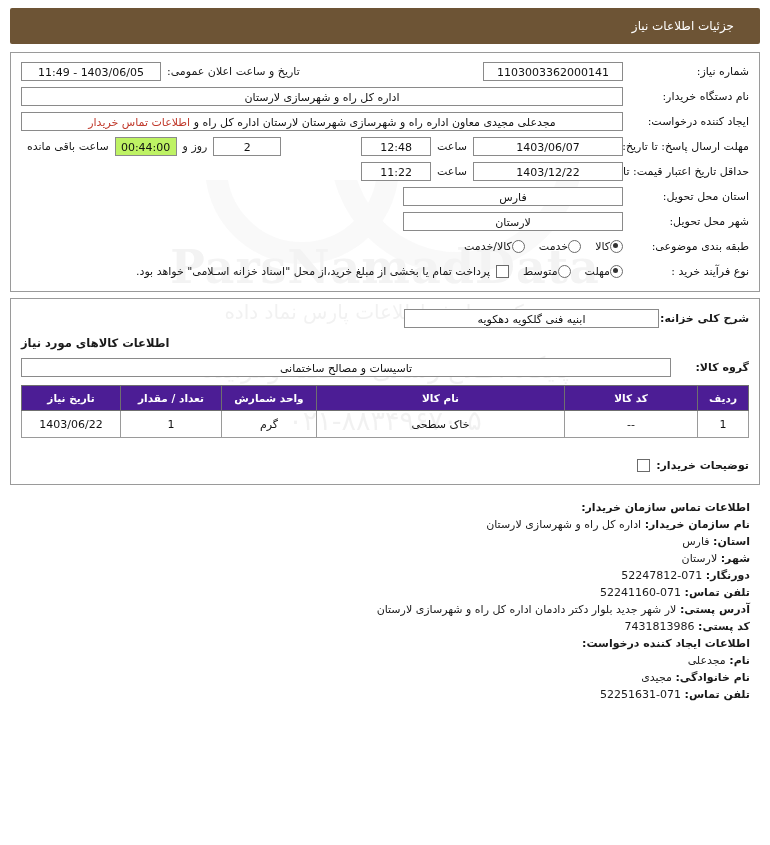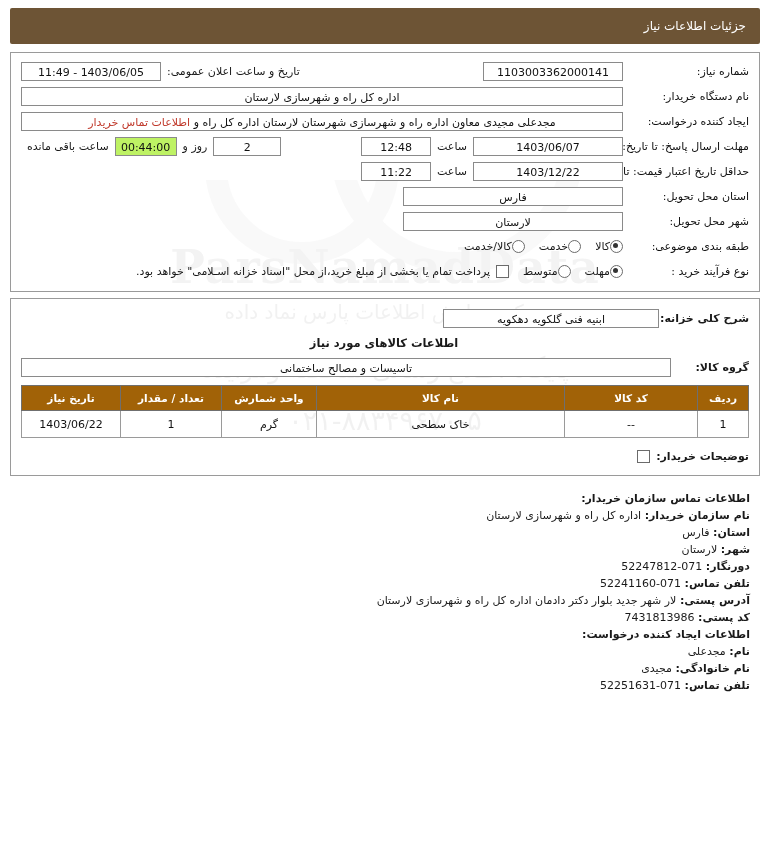--- a/index.html
+++ b/index.html
@@ -88,21 +88,21 @@
   
   .titlebar {
     position: relative;
     z-index: 2;
     height: 36px;
     background: #6d5435;
     border-radius: 2px;
     display: flex;
     align-items: center;
     justify-content: flex-start;
-    padding: 0 14px;
+    padding: 0 26px;
     color: #ffffff;
     font-size: 12px;
   }
 
   
   .panel {
     position: relative;
     z-index: 2;
     border: 1px solid #9a9a9a;
     margin-top: 8px;
@@ -213,51 +213,51 @@
     align-items: center;
     margin-bottom: 8px;
   }
   .bold {
     font-weight: bold;
   }
   .section-title {
     font-weight: bold;
     font-size: 11.5px;
     margin: 8px 2px 8px 0;
-    text-align: center;
+    text-align: left;
   }
 
   table.items {
     width: 100%;
     border-collapse: collapse;
     margin-top: 4px;
     font-size: 11px;
   }
   table.items th {
-    background: #a16207;
+    background: #4c1d95;
     color: #ffffff;
     border: 1px solid #6f6f6f;
     height: 22px;
     font-weight: bold;
     font-size: 10.5px;
   }
   table.items td {
     border: 1px solid #9a9a9a;
     height: 24px;
     text-align: center;
     background: transparent;
     color: #111;
   }
   .td-name { text-align: center; }
 
   .desc-row {
     display: flex;
     align-items: center;
     gap: 6px;
-    margin-top: 12px;
+    margin-top: 21px;
     font-size: 11px;
     font-weight: bold;
   }
 
   
   .contact {
     position: relative;
     z-index: 2;
     margin: 14px 10px 0 0;
     text-align: right;
@@ -376,21 +376,21 @@
       <span class="chk"></span>
       <span class="note" style="padding-right:6px">پرداخت تمام یا بخشی از مبلغ خرید،از محل "اسناد خزانه اسـلامی" خواهد بود.</span>
     </div>
 
   </div>
 
   <div class="panel2">
 
     <div class="secline">
       <div class="bold" style="width:90px;flex:0 0 90px;text-align:right">شرح کلی خزانه:</div>
-      <div class="box" style="width:216px;margin-right:auto">ابنیه فنی گلکویه دهکویه</div>
+      <div class="box" style="width:255px;margin-right:auto">ابنیه فنی گلکویه دهکویه</div>
       <div style="flex:1 1 auto"></div>
     </div>
 
     <div class="section-title">اطلاعات کالاهای مورد نیاز</div>
 
     <div class="secline">
       <div class="bold" style="width:78px;flex:0 0 78px;text-align:right">گروه کالا:</div>
       <div class="box grow">تاسیسات و مصالح ساختمانی</div>
     </div>
 

